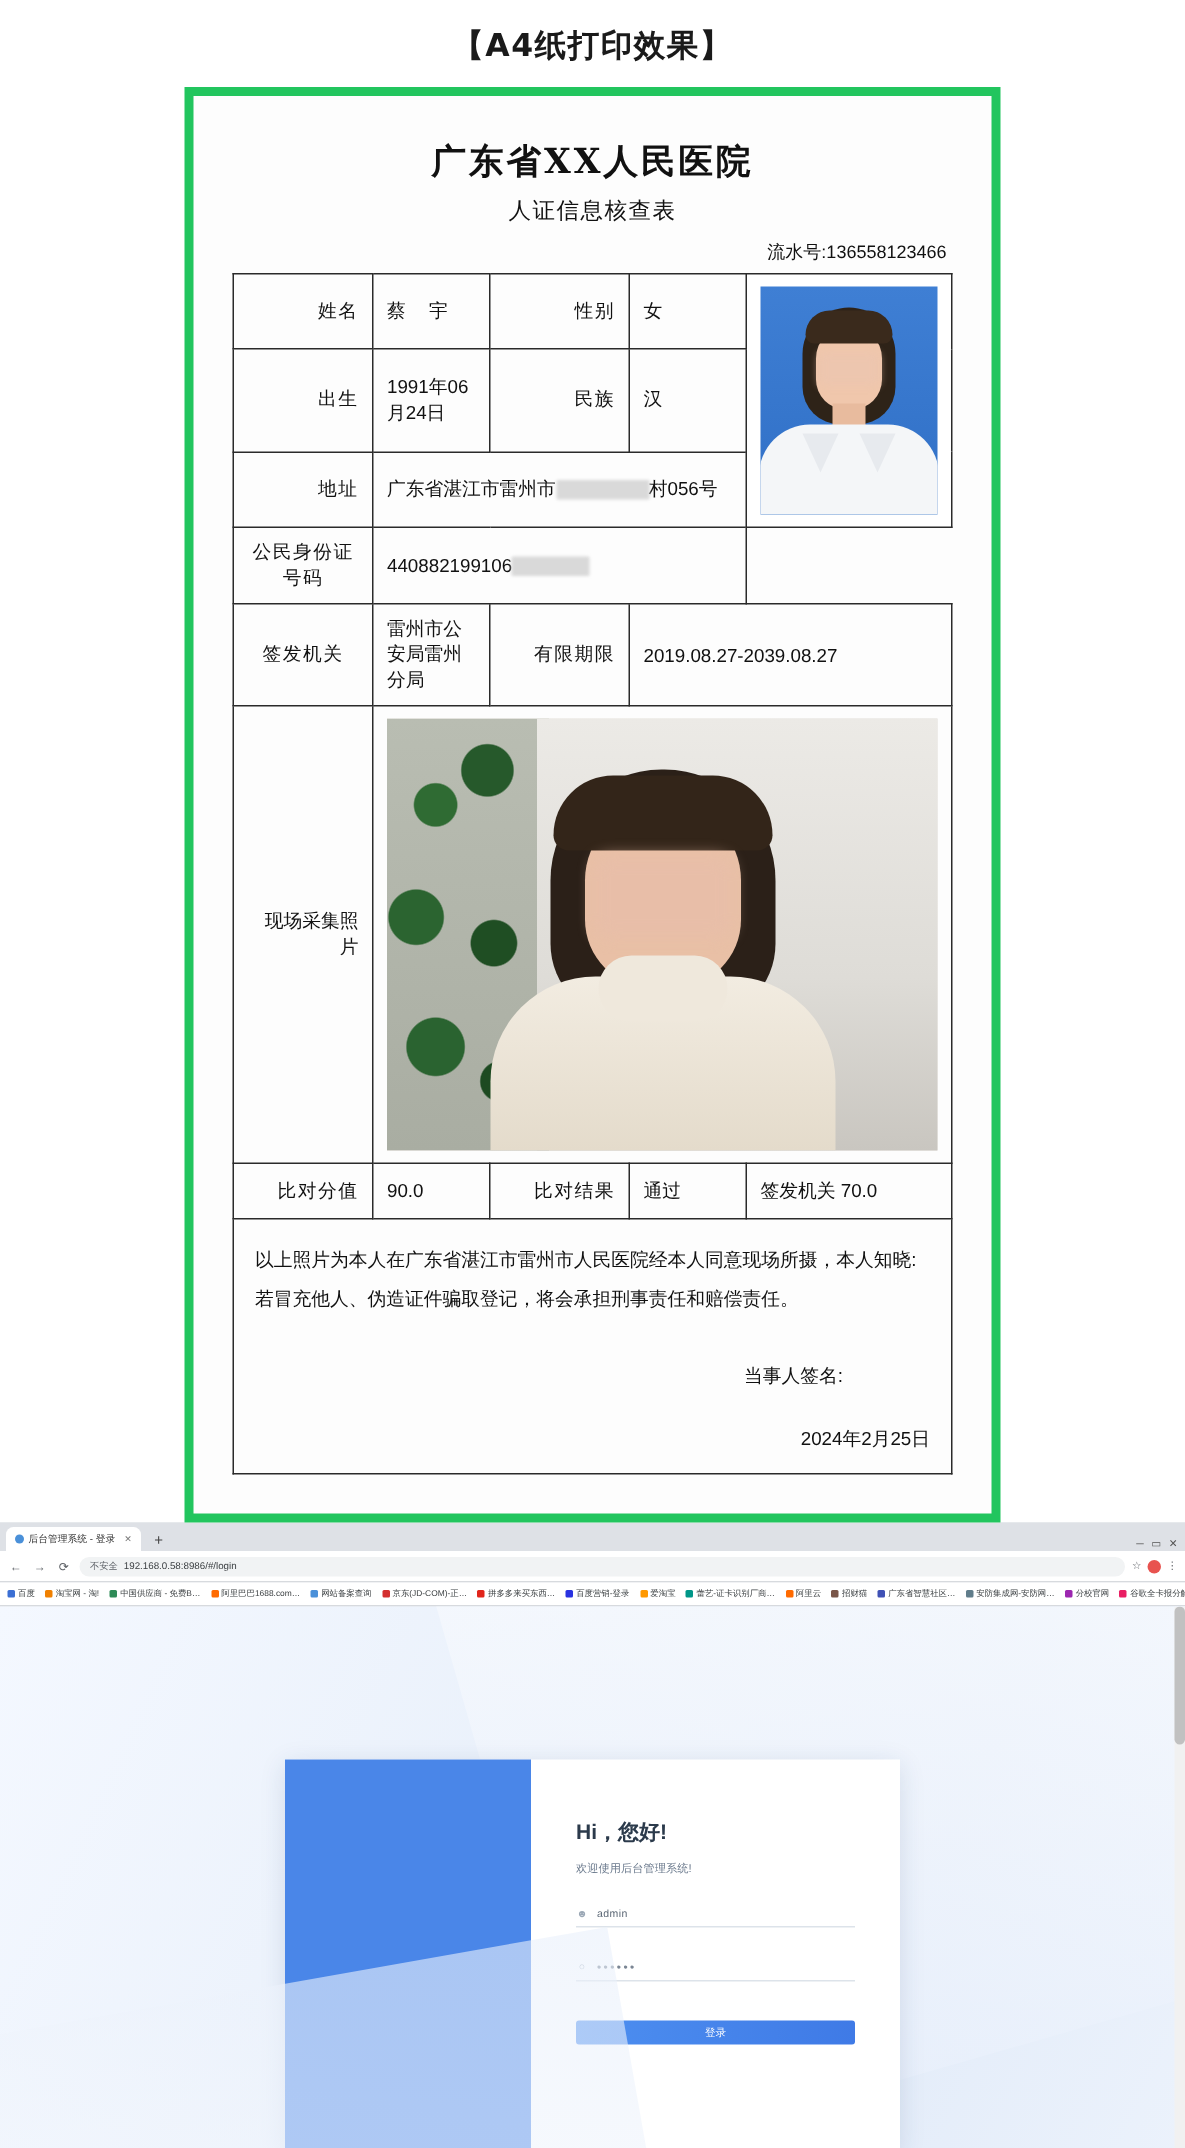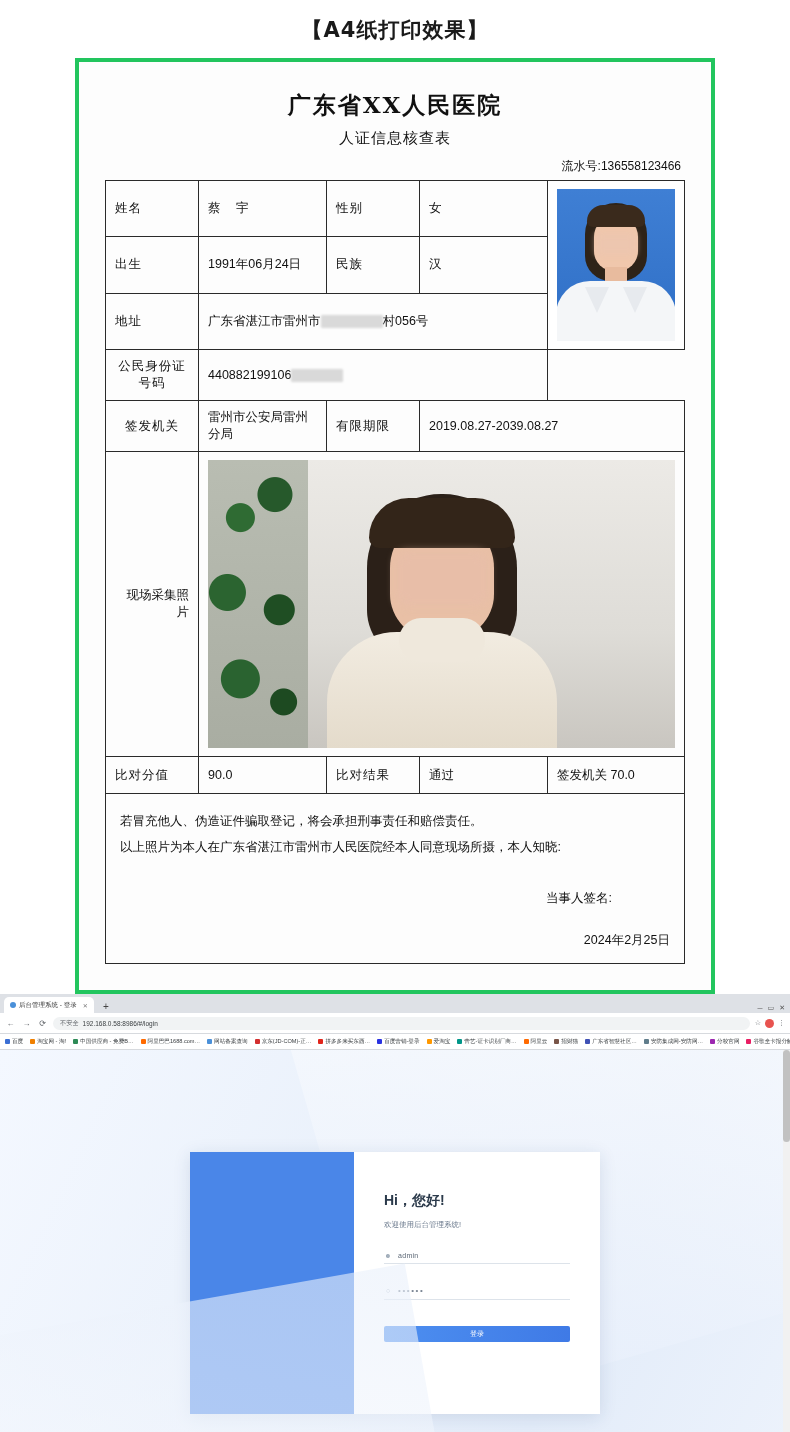--- a/index.html
+++ b/index.html
@@ -13,23 +13,23 @@
     font-weight:700;
     letter-spacing:1px;
     padding:16px 0 14px 0;
     color:#1a1a1a;
     font-family:"DejaVu Sans","Liberation Sans",sans-serif;
   }
 
   
   .a4-wrap{display:flex;justify-content:center;}
   .a4{
-    width:640px;
+    width:544px;
     background:#fdfdfd;
-    border:4px solid #22c55e;
+    border:6px solid #22c55e;
     padding:22px 26px 26px 26px;
     box-sizing:border-box;
     position:relative;
   }
   .a4 .hospital{
     text-align:center;
     font-size:23px;
     font-weight:700;
     letter-spacing:2px;
     font-family:"DejaVu Serif","Liberation Serif",serif;
@@ -55,21 +55,21 @@
     border-collapse:collapse;
     table-layout:fixed;
     font-size:12.5px;
   }
   table.form td{
     border:1px solid #2a2a2a;
     padding:8px 9px;
     vertical-align:middle;
     height:20px;
   }
-  .lbl{width:74px;text-align:left;font-size:12.5px;letter-spacing:1px;}
+  .lbl{width:74px;text-align:right;font-size:12.5px;letter-spacing:1px;}
   .lbl-wide{width:108px;text-align:center;letter-spacing:1px;}
   .val{font-size:12.5px;}
   .name-val{letter-spacing:6px;}
   .photo-cell{
     width:118px;
     padding:0;
     vertical-align:top;
     background:#ffffff;
   }
   
@@ -362,22 +362,22 @@
           <td class="val">通过</td>
           <td class="val">
             <span>签发机关</span>
             <span>70.0</span>
           </td>
         </tr>
       </tbody>
         </table>
 
       <div class="note">
+        <div>以上照片为本人在广东省湛江市雷州市人民医院经本人同意现场所摄，本人知晓:</div>
         <div>若冒充他人、伪造证件骗取登记，将会承担刑事责任和赔偿责任。</div>
-        <div>以上照片为本人在广东省湛江市雷州市人民医院经本人同意现场所摄，本人知晓:</div>
         <div class="sign-line">当事人签名:</div>
         <div class="date-line">2024年2月25日</div>
       </div>
     </div>
   </div>
 
 
   <div class="browser">
 
     <div class="tabstrip">

